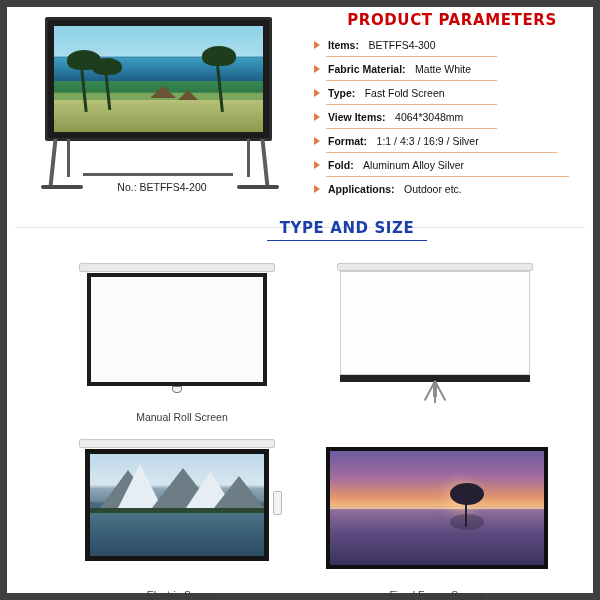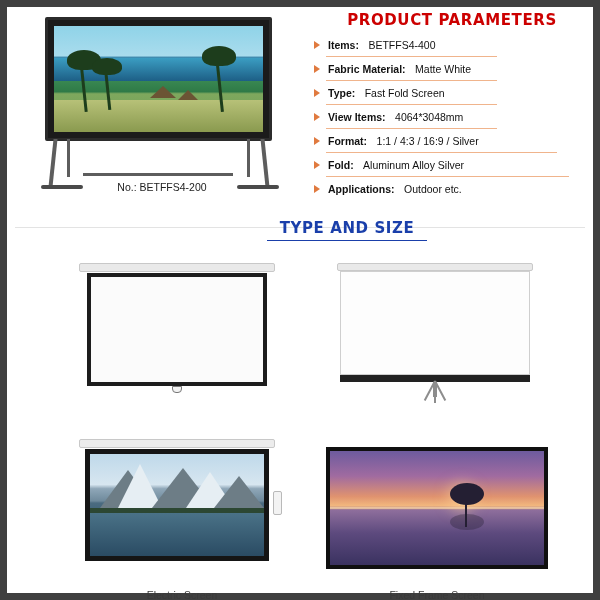--- a/index.html
+++ b/index.html
@@ -423,21 +423,21 @@
       <div class="stand-foot" style="left:210px; top:172px; width:42px; height:4px;"></div>
       <div class="stand-leg" style="left:56px; top:160px; width:150px; height:3px;"></div>
 
       <div class="photo-caption">No.: BETFFS4-200</div>
     </div>
 
     <div class="params">
       <div class="param-row">
         <span class="bullet"></span>
         <span class="param-label">Items:</span>
-        <span class="param-value">BETFFS4-400</span>
+        <span class="param-value">BETFFS4-300</span>
         <span class="line"></span>
       </div>
       <div class="param-row">
         <span class="bullet"></span>
         <span class="param-label">Fabric Material:</span>
         <span class="param-value">Matte White</span>
         <span class="line"></span>
       </div>
       <div class="param-row">
         <span class="bullet"></span>
@@ -479,20 +479,21 @@
   </div>
 
   <div class="grid">
 
     <div class="cell c1">
       <div class="art">
         <div class="roll-case"></div>
         <div class="roll-screen"></div>
         <div class="roll-handle"></div>
       </div>
+      <div class="caption">Manual Roll Screen</div>
     </div>
 
     <div class="cell c2">
       <div class="art">
         <div class="tri-case"></div>
         <div class="tri-screen"></div>
         <div class="tri-bottombar"></div>
         <div class="tri-pole"></div>
         <div class="tri-leg" style="transform:rotate(28deg);"></div>
         <div class="tri-leg" style="transform:rotate(-28deg);"></div>

